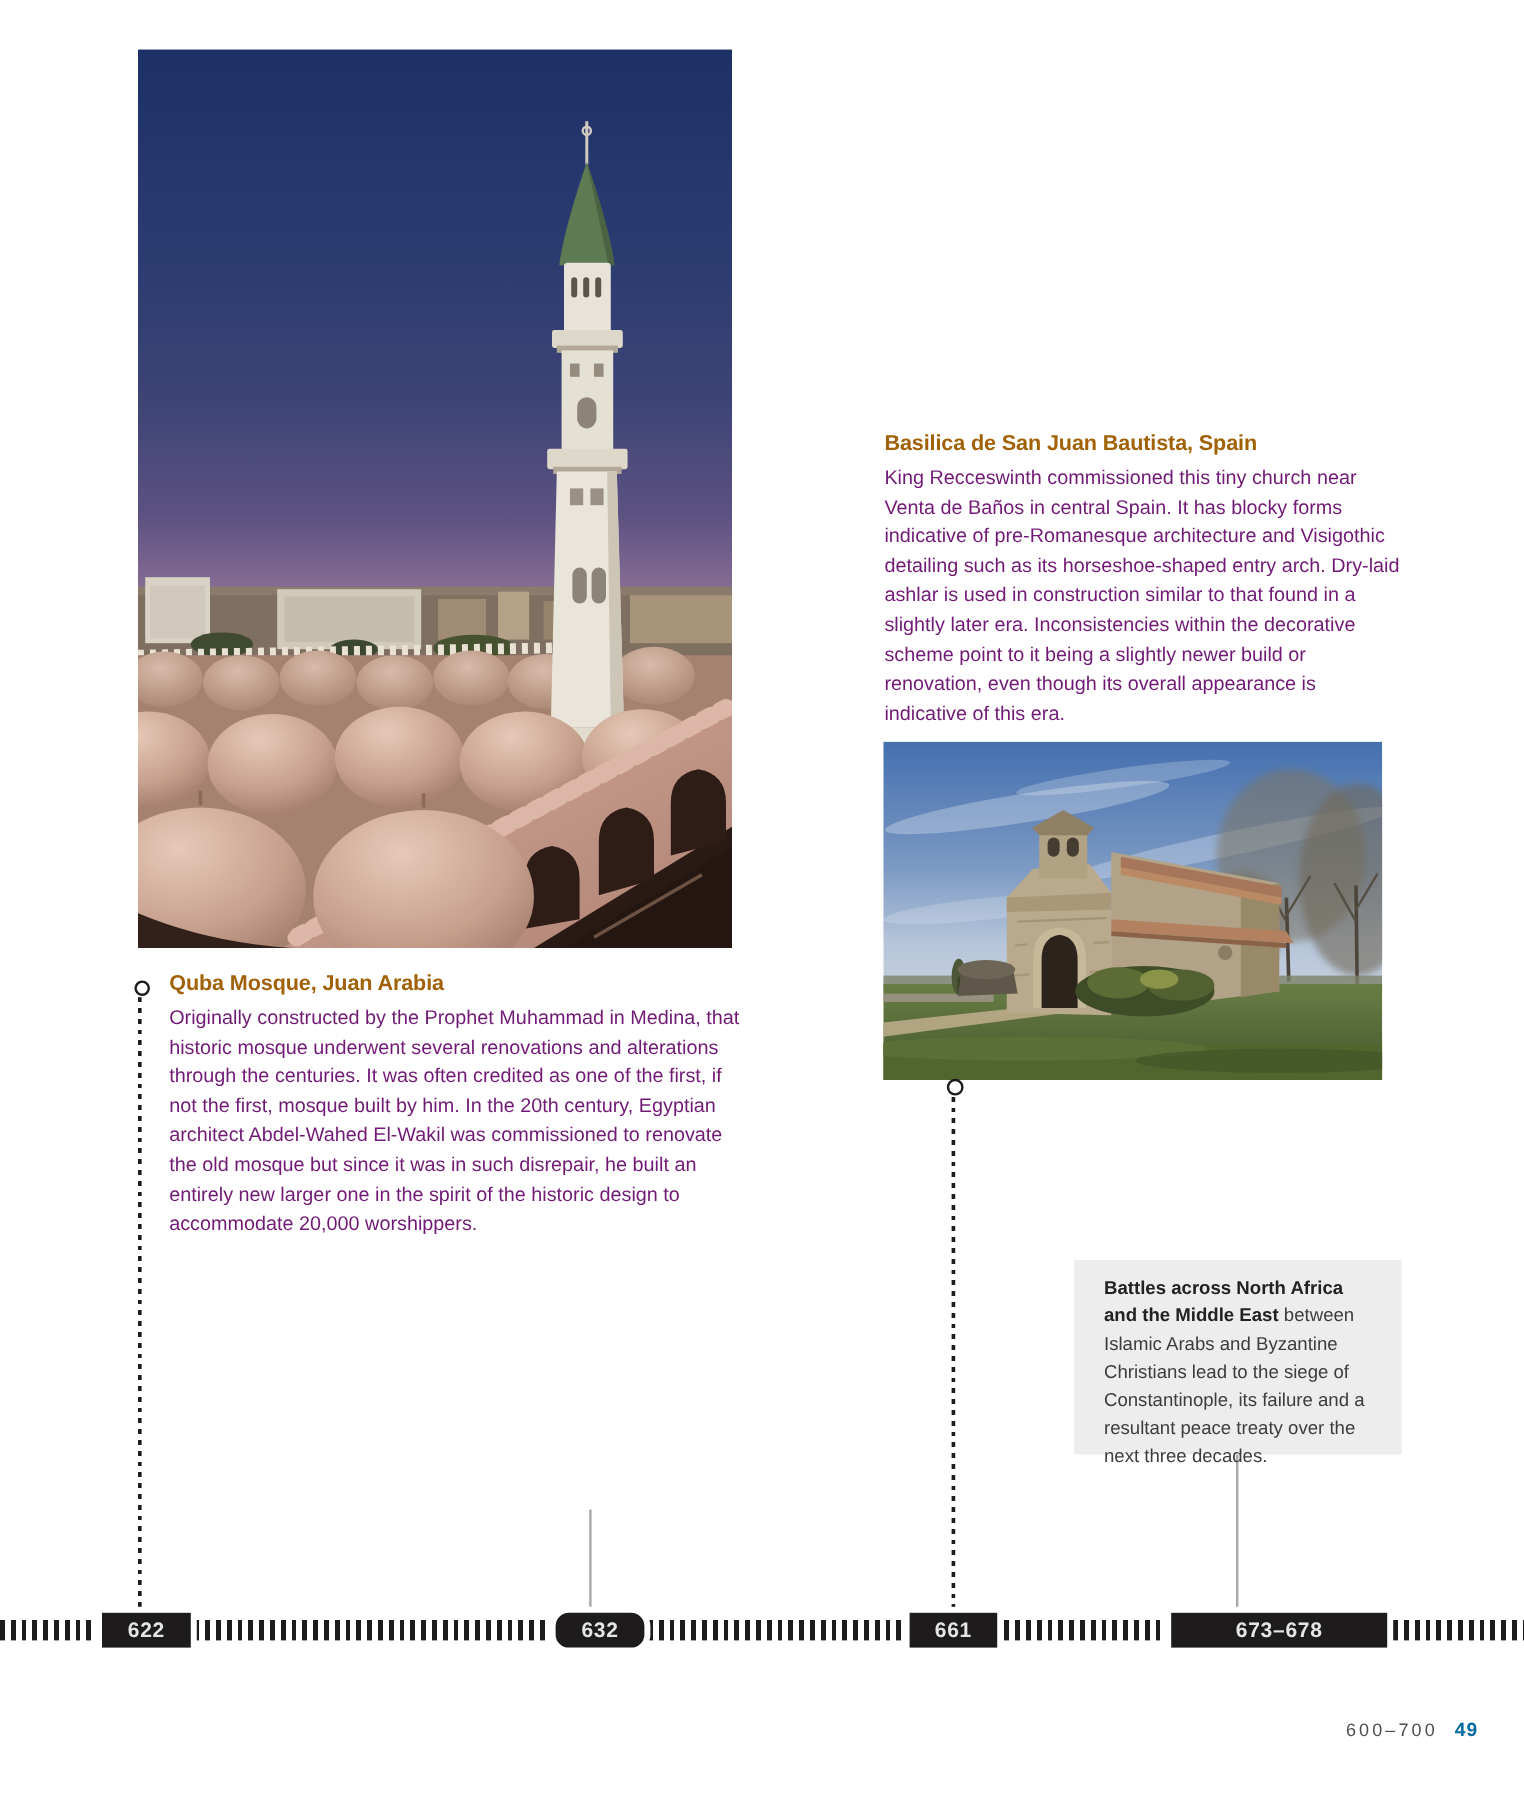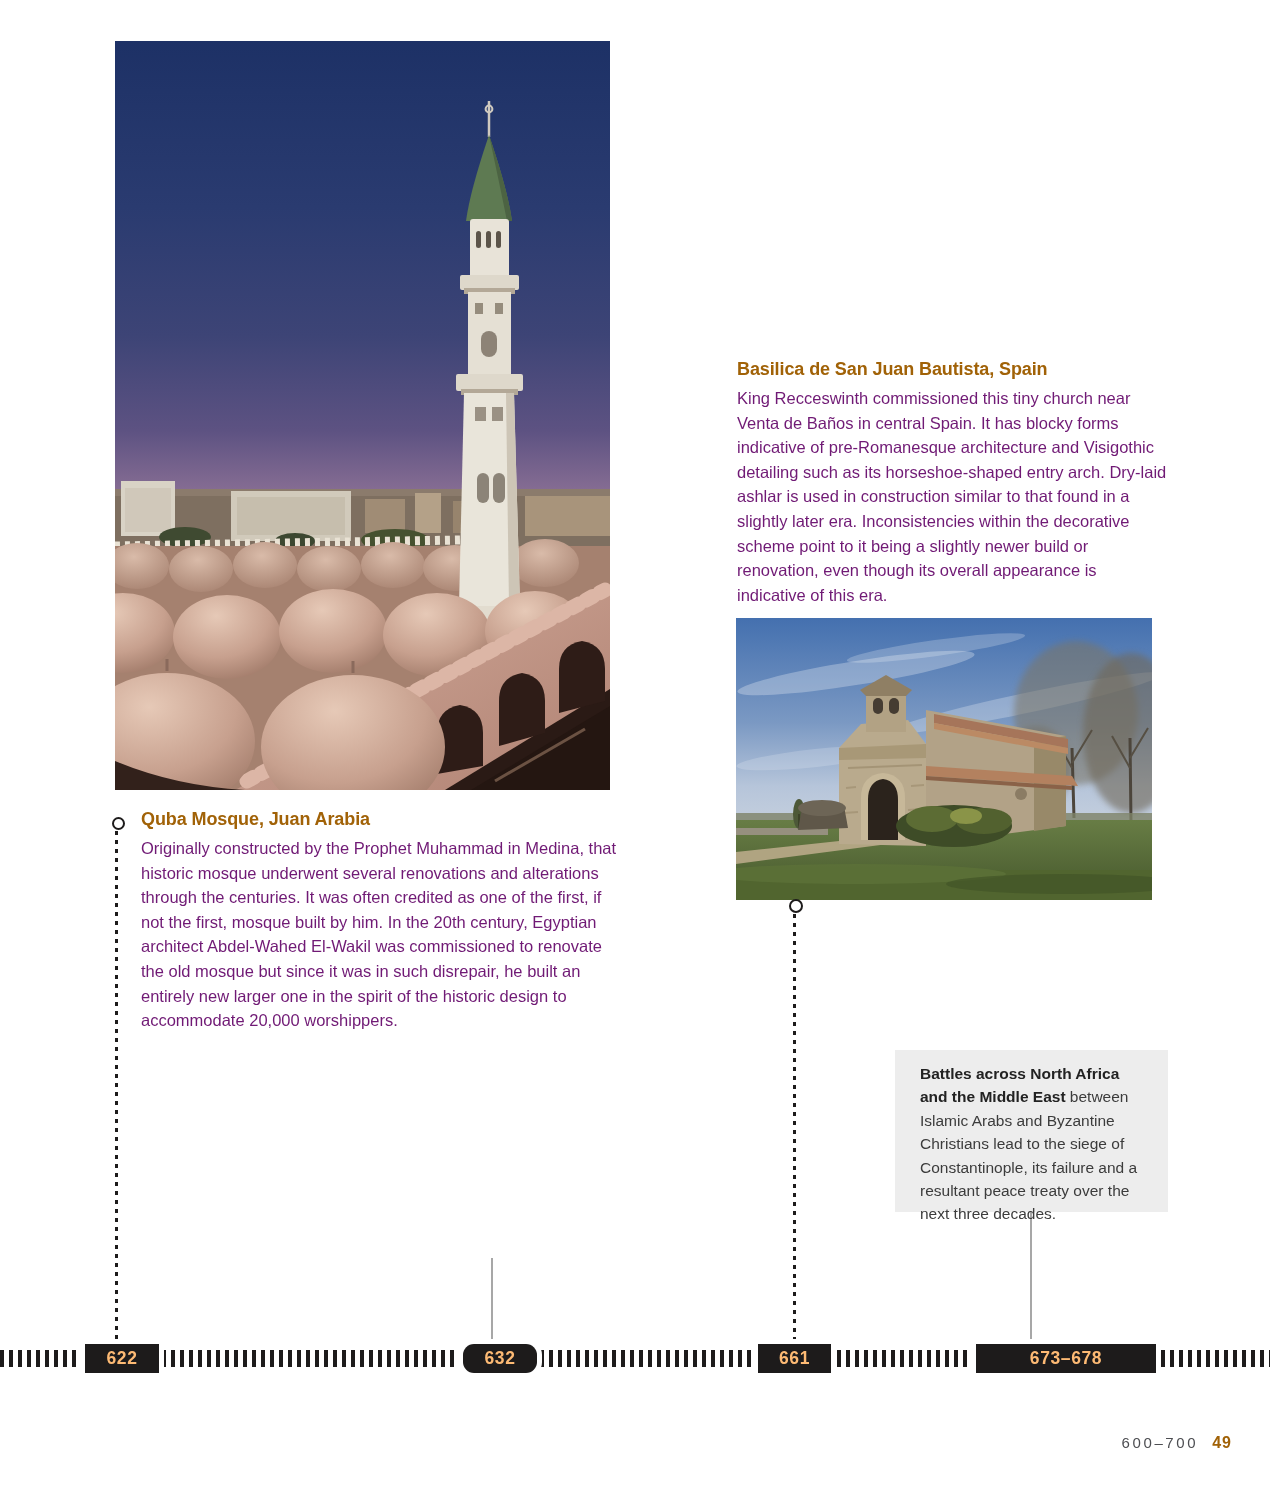--- a/index.html
+++ b/index.html
@@ -39,35 +39,35 @@
   .callout .lead{font-weight:bold;color:#222222;}
   .co-muhammad{left:313px;top:1115px;width:361px;height:143px;padding:27px 20px 24px 27px;}
   .co-battles{left:895px;top:1050px;width:273px;height:162px;padding:12px 18px 24px 25px;}
   
   .ticks{
     position:absolute;left:0;top:1350px;width:1270px;height:17px;
     background:repeating-linear-gradient(to right,#1d1b1b 0 4px,transparent 4px 9px);
     z-index:2;
   }
   .yearbox{
-    position:absolute;top:1344px;height:29px;background:#1d1b1b;color:#fdba74;
+    position:absolute;top:1344px;height:29px;background:#1d1b1b;color:#e5e5e5;
     display:flex;align-items:center;justify-content:center;
     font-size:17.5px;font-weight:bold;letter-spacing:0.6px;z-index:4;
     box-shadow:0 0 0 5px #ffffff;
   }
   .yb-622{left:85px;width:74px;}
   .yb-632{left:463px;width:74px;border-radius:11px;}
   .yb-661{left:758px;width:73px;}
   .yb-673{left:976px;width:180px;text-align:center;}
   
   .footer{
     position:absolute;top:1434px;right:38px;display:flex;align-items:baseline;gap:14px;z-index:2;
   }
   .footer .era{font-size:15px;letter-spacing:2.6px;color:#4d4e52;}
-  .footer .pagenum{font-size:16px;font-weight:bold;letter-spacing:1px;color:#a16207;}
+  .footer .pagenum{font-size:16px;font-weight:bold;letter-spacing:1px;color:#0369a1;}
 </style>
 </head>
 <body>
 
 <div class="page">
 
   <div class="figure fig-mosque">
     <svg viewBox="0 0 495 749" preserveAspectRatio="none">
       <defs>
         <linearGradient id="sky1" x1="0" y1="0" x2="0" y2="1">

